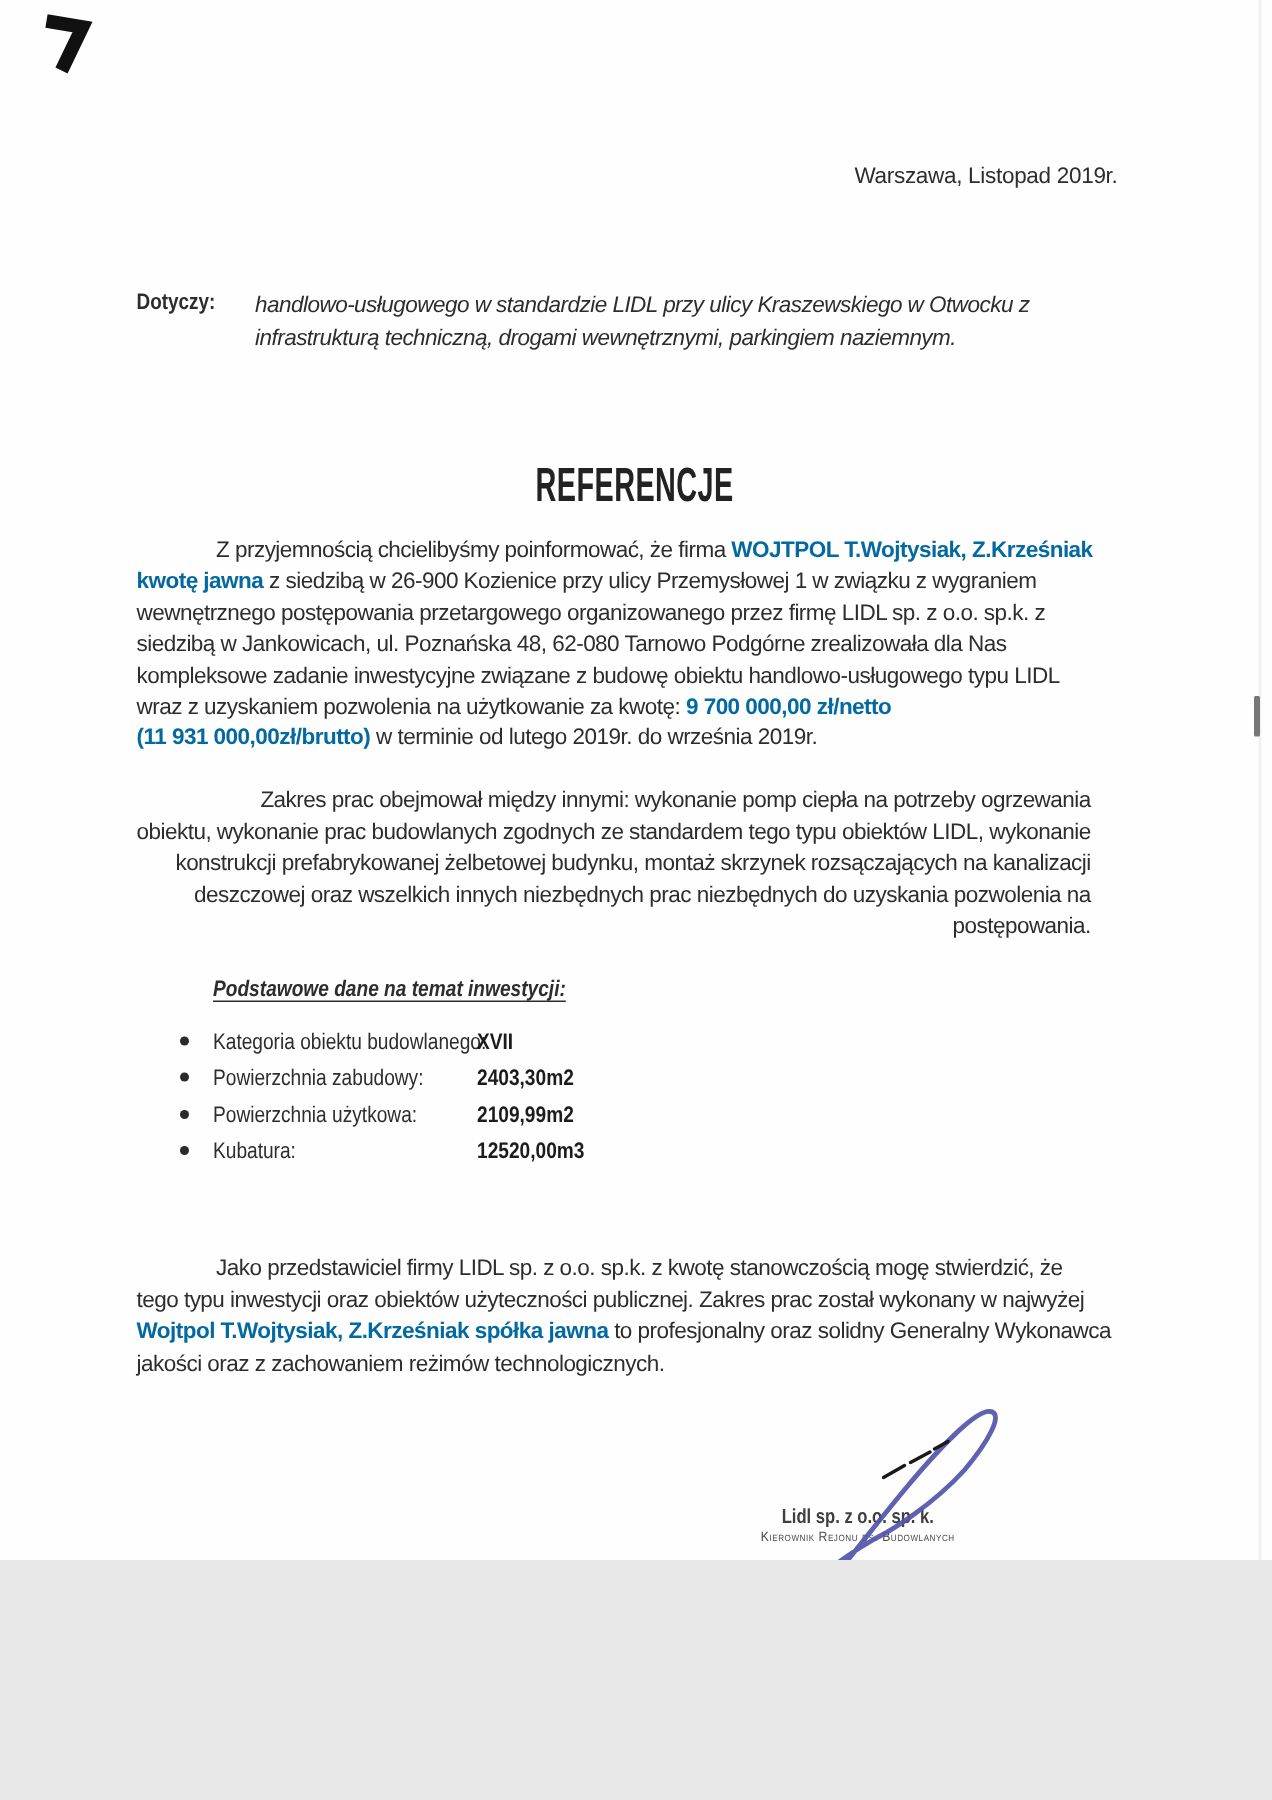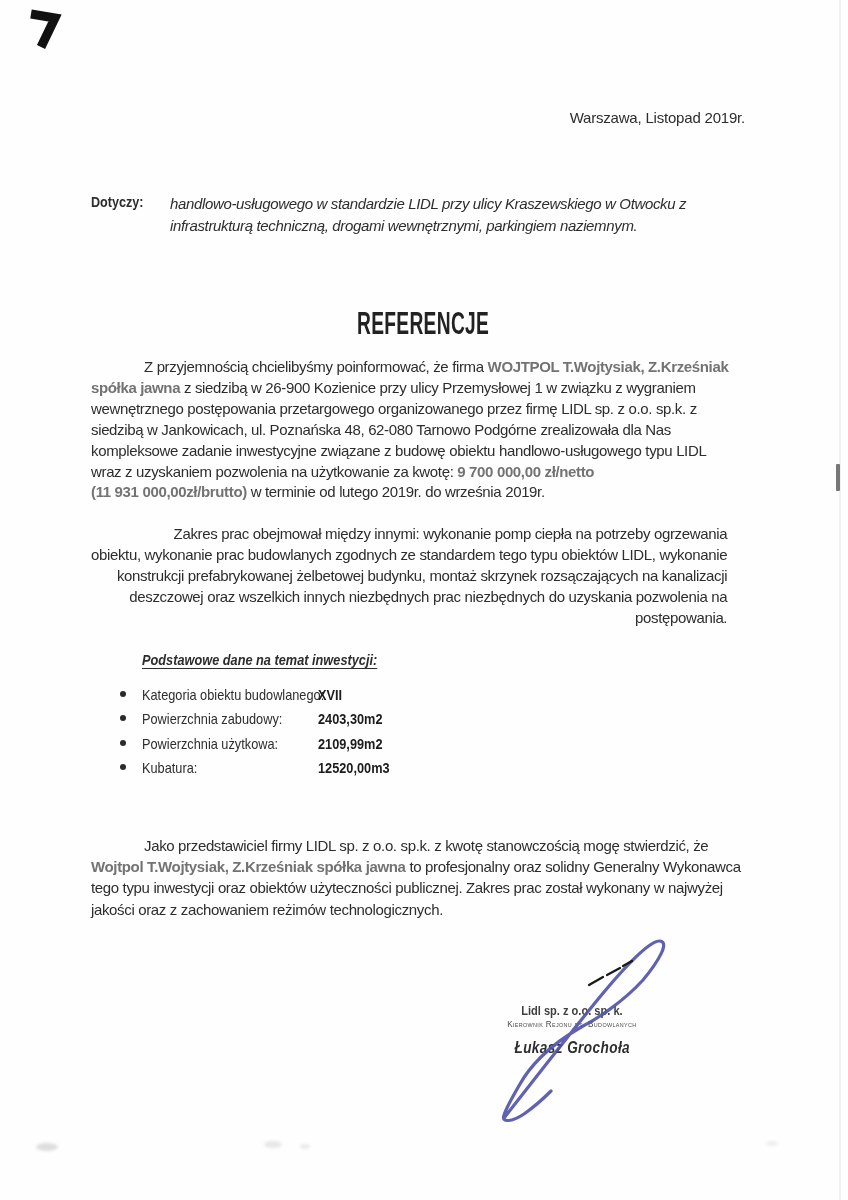--- a/index.html
+++ b/index.html
@@ -2,30 +2,30 @@
 <html style="--ink: #2d2d2d; --pen: #5454ab;"><head>
 <meta charset="utf-8">
 <style>
   :root{
     --ink:#2d2d2d;
     --pen:#5454ab;
   }
   html,body{margin:0;padding:0;background:#e8e8e8;}
   .page{
     position:relative;
-    width:848px;height:1200px;
+    width:848px;height:1040px;
     margin:0 auto;
     background:#fefefe;
     font-family:"Liberation Sans","DejaVu Sans",sans-serif;
     color:var(--ink);
     overflow:hidden;
   }
   .abs{position:absolute;}
   .line{white-space:nowrap;}
-  b{color:#737373;}
+  b{color:#0369a1;}
 
   
   .date{top:109px;right:103px;font-size:15px;letter-spacing:-0.2px;}
 
   
   .subject-label{top:193px;left:91px;font-size:15px;font-weight:bold;transform:scaleX(.84);transform-origin:0 0;}
   .subject-lines{top:193px;left:170px;font-size:15px;font-style:italic;line-height:22.4px;letter-spacing:-0.35px;}
 
   
   .title{top:305px;left:91px;width:664px;text-align:center;height:40px;}
@@ -86,21 +86,21 @@
       <div class="line">handlowo-usługowego w standardzie LIDL przy ulicy Kraszewskiego w Otwocku z</div>
       <div class="line">infrastrukturą techniczną, drogami wewnętrznymi, parkingiem naziemnym.</div>
     </div>
 
   <div class="abs title">
     <span>REFERENCJE</span>
   </div>
 
   <div class="abs para p1">
       <div class="line indent"><span>Z przyjemnością chcielibyśmy poinformować, że firma </span><b>WOJTPOL T.Wojtysiak, Z.Krześniak</b></div>
-      <div class="line"><b>spółka jawna</b><span> z siedzibą w 26-900 Kozienice przy ulicy Przemysłowej 1 w związku z wygraniem</span></div>
+      <div class="line"><b>kwotę jawna</b><span> z siedzibą w 26-900 Kozienice przy ulicy Przemysłowej 1 w związku z wygraniem</span></div>
       <div class="line"><span>wewnętrznego postępowania przetargowego organizowanego przez firmę LIDL sp. z o.o. sp.k. z</span></div>
       <div class="line"><span>siedzibą w Jankowicach, ul. Poznańska 48, 62-080 Tarnowo Podgórne zrealizowała dla Nas</span></div>
       <div class="line"><span>kompleksowe zadanie inwestycyjne związane z budowę obiektu handlowo-usługowego typu LIDL</span></div>
       <div class="line"><span>wraz z uzyskaniem pozwolenia na użytkowanie za kwotę: </span><b>9 700 000,00 zł/netto</b></div>
       <div class="line"><b>(11 931 000,00zł/brutto)</b><span> w terminie od lutego 2019r. do września 2019r.</span></div>
     </div>
   <div class="abs para p2">
       <div class="line indent"><span>Zakres prac obejmował między innymi: wykonanie pomp ciepła na potrzeby ogrzewania</span></div>
       <div class="line"><span>obiektu, wykonanie prac budowlanych zgodnych ze standardem tego typu obiektów LIDL, wykonanie</span></div>
       <div class="line"><span>konstrukcji prefabrykowanej żelbetowej budynku, montaż skrzynek rozsączających na kanalizacji</span></div>
@@ -129,22 +129,22 @@
       </div>
       <div class="bullet-row">
         <span class="bullet-dot"></span>
         <span class="bullet-label">Kubatura:</span>
         <span class="bullet-value">12520,00m3</span>
       </div>
     </div>
 
   <div class="abs para p3">
       <div class="line indent"><span>Jako przedstawiciel firmy LIDL sp. z o.o. sp.k. z kwotę stanowczością mogę stwierdzić, że</span></div>
+      <div class="line"><span>tego typu inwestycji oraz obiektów użyteczności publicznej. Zakres prac został wykonany w najwyżej</span></div>
       <div class="line"><b>Wojtpol T.Wojtysiak, Z.Krześniak spółka jawna</b><span> to profesjonalny oraz solidny Generalny Wykonawca</span></div>
-      <div class="line"><span>tego typu inwestycji oraz obiektów użyteczności publicznej. Zakres prac został wykonany w najwyżej</span></div>
       <div class="line"><span>jakości oraz z zachowaniem reżimów technologicznych.</span></div>
     </div>
 
   <div class="abs sig-block">
     <div class="sig-company">
       <span>Lidl sp. z o.o. sp. k.</span>
     </div>
     <div class="sig-role">
       <span>Kierownik Rejonu ds. Budowlanych</span>
     </div>

